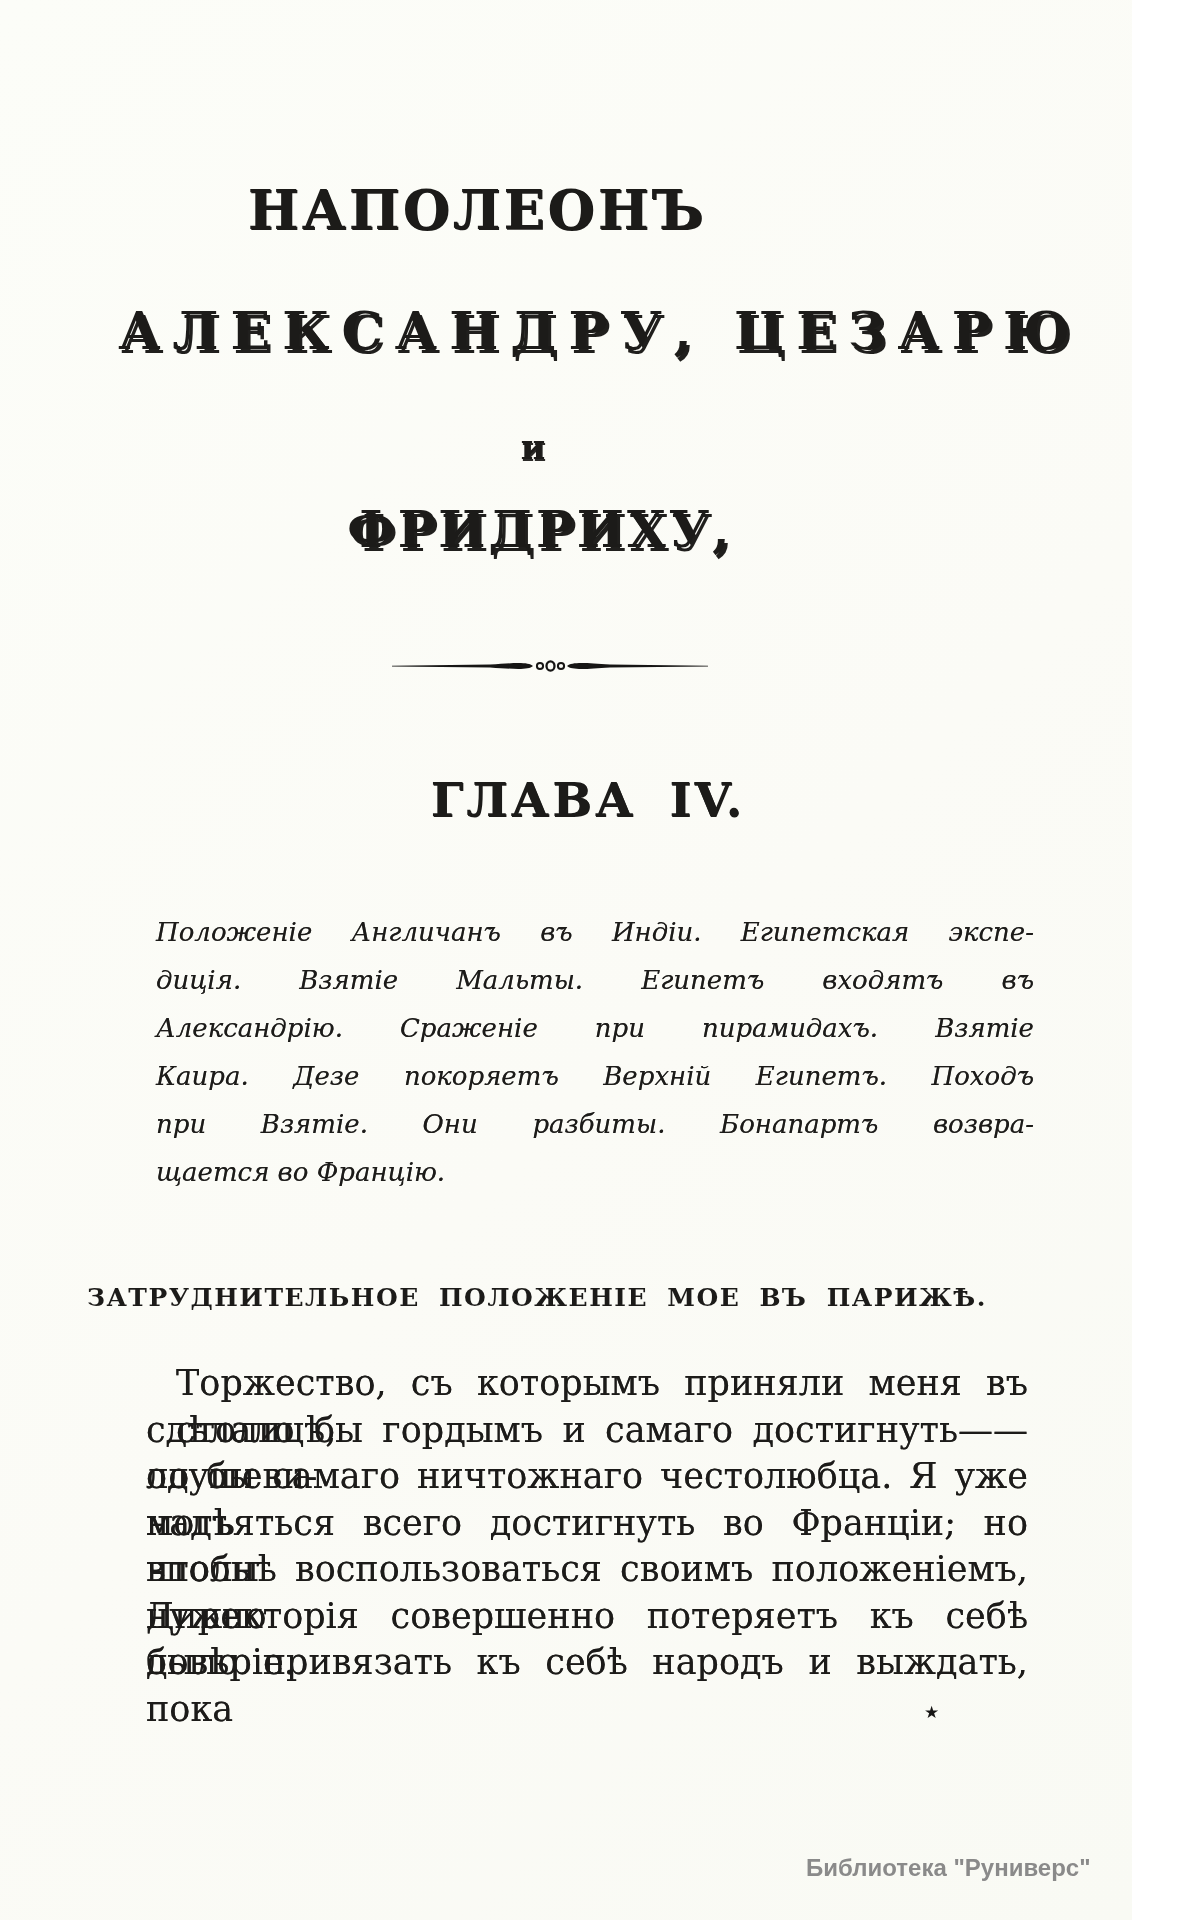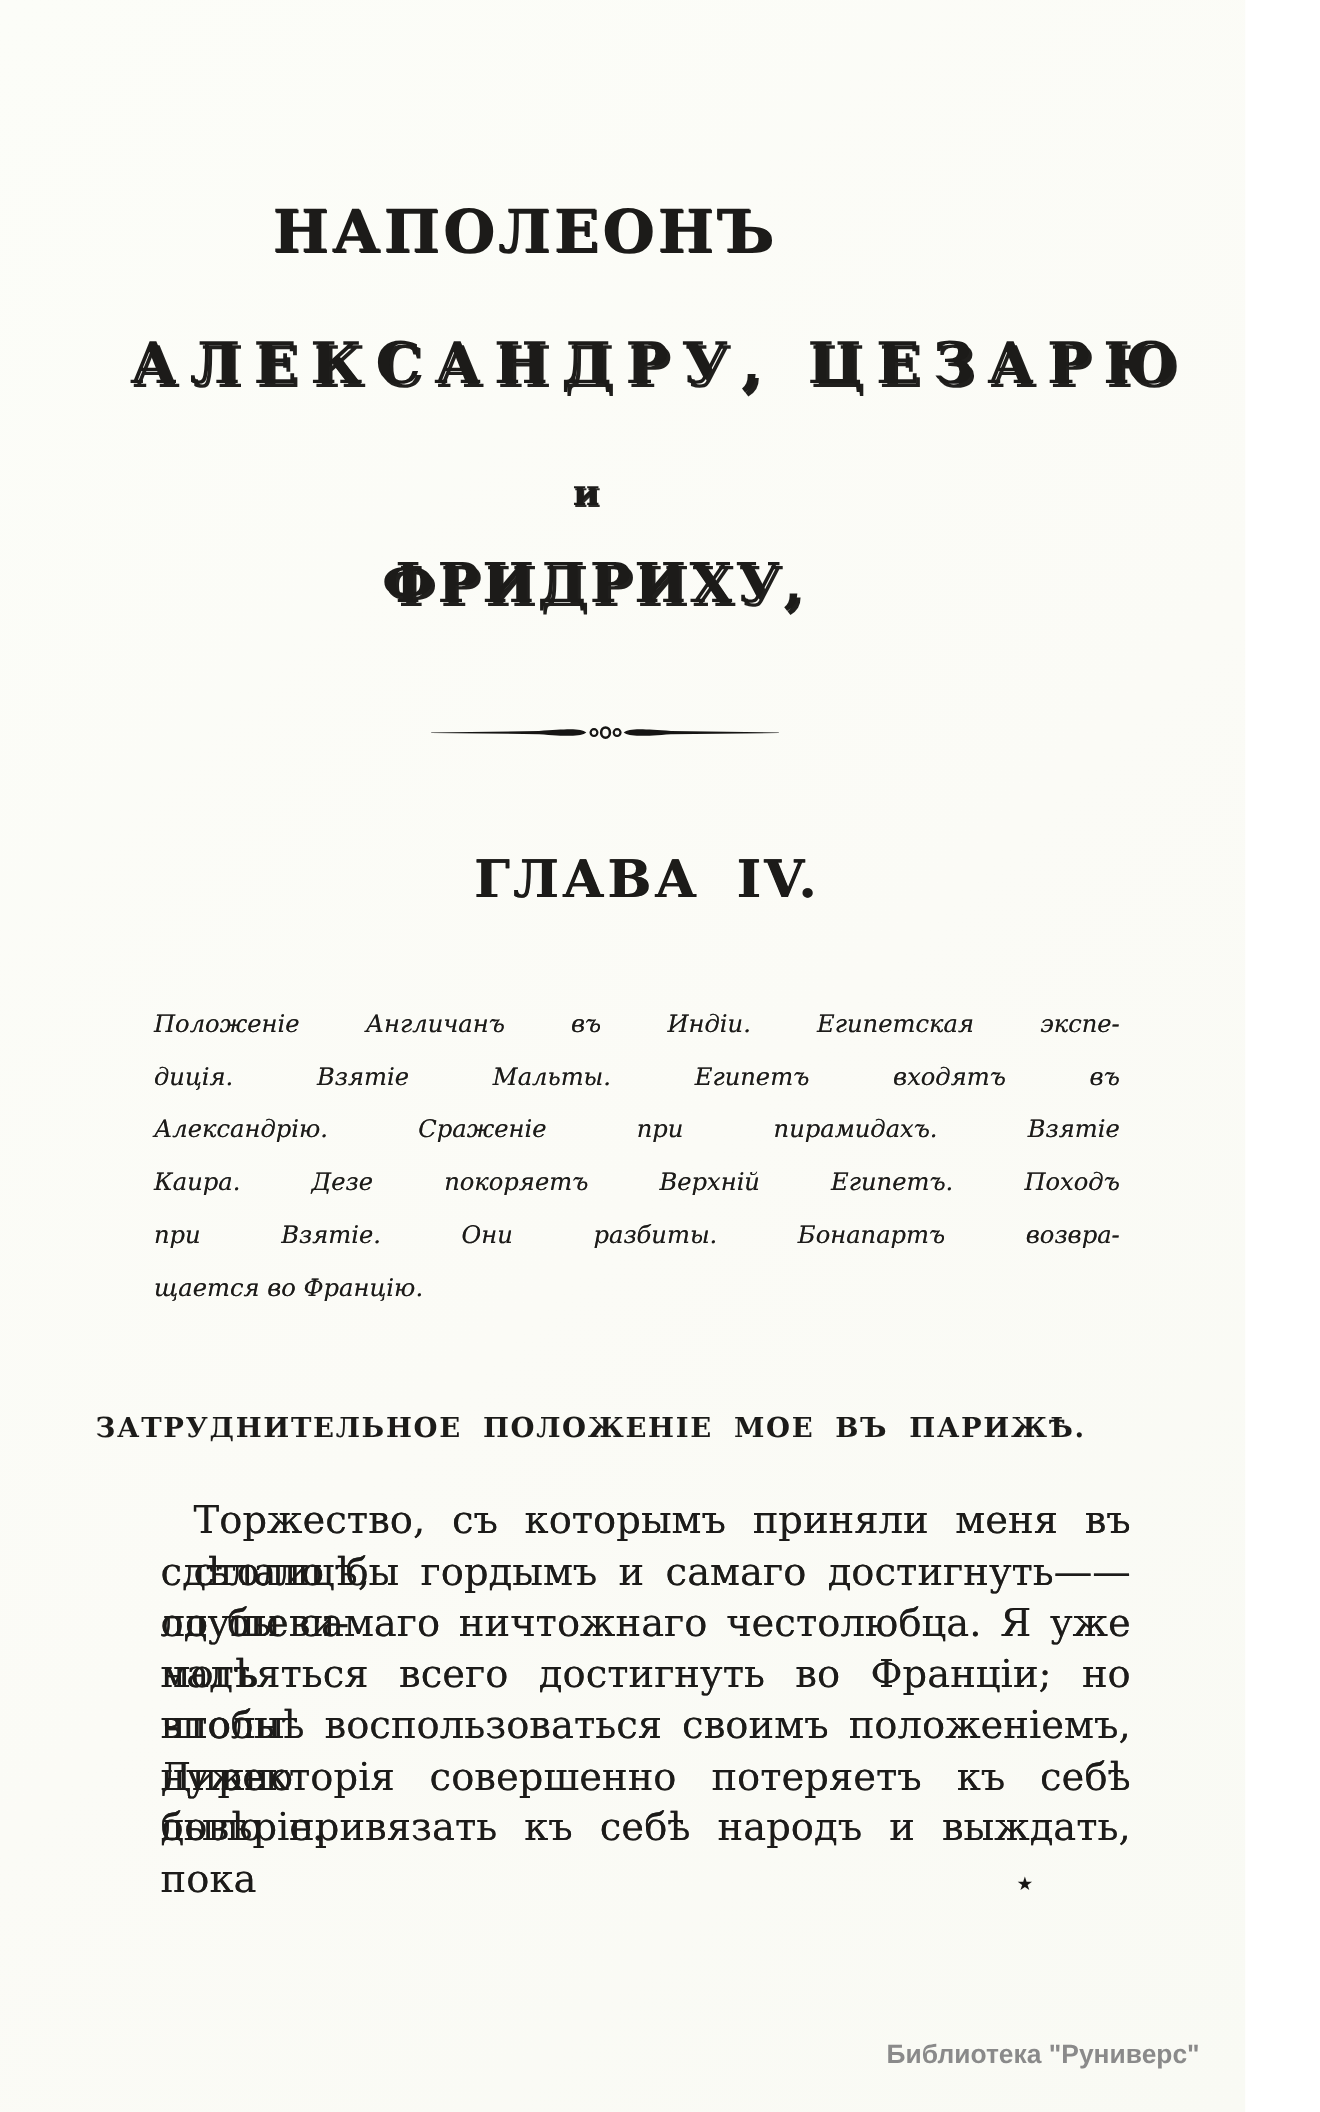--- a/index.html
+++ b/index.html
@@ -46,22 +46,22 @@
     width: 320px; height: 16px;
   }
   .chapter-heading {
     top: 772px;
     font-size: 47px; font-weight: bold; letter-spacing: 3px; word-spacing: 14px;
     transform: translateX(-12px);
     text-shadow: 0.6px 0.6px 0 #1c1b19;
   }
 
   .summary {
-    position: absolute; left: 140px; top: 908px; width: 878px;
-    font-style: italic; font-size: 22px; line-height: 48px;
+    position: absolute; left: 156px; top: 908px; width: 878px;
+    font-style: italic; font-size: 26px; line-height: 48px;
     text-shadow: 0 0 0.5px rgba(28,27,25,0.7);
   }
   .summary .line { height: 48px; text-align: justify; text-align-last: justify; }
   .summary .line.last { text-align-last: left; }
 
   .section-heading {
     top: 1283px;
     font-size: 25px; font-weight: bold; letter-spacing: 1.5px; word-spacing: 9px;
     transform: translateX(-63px);
   }

